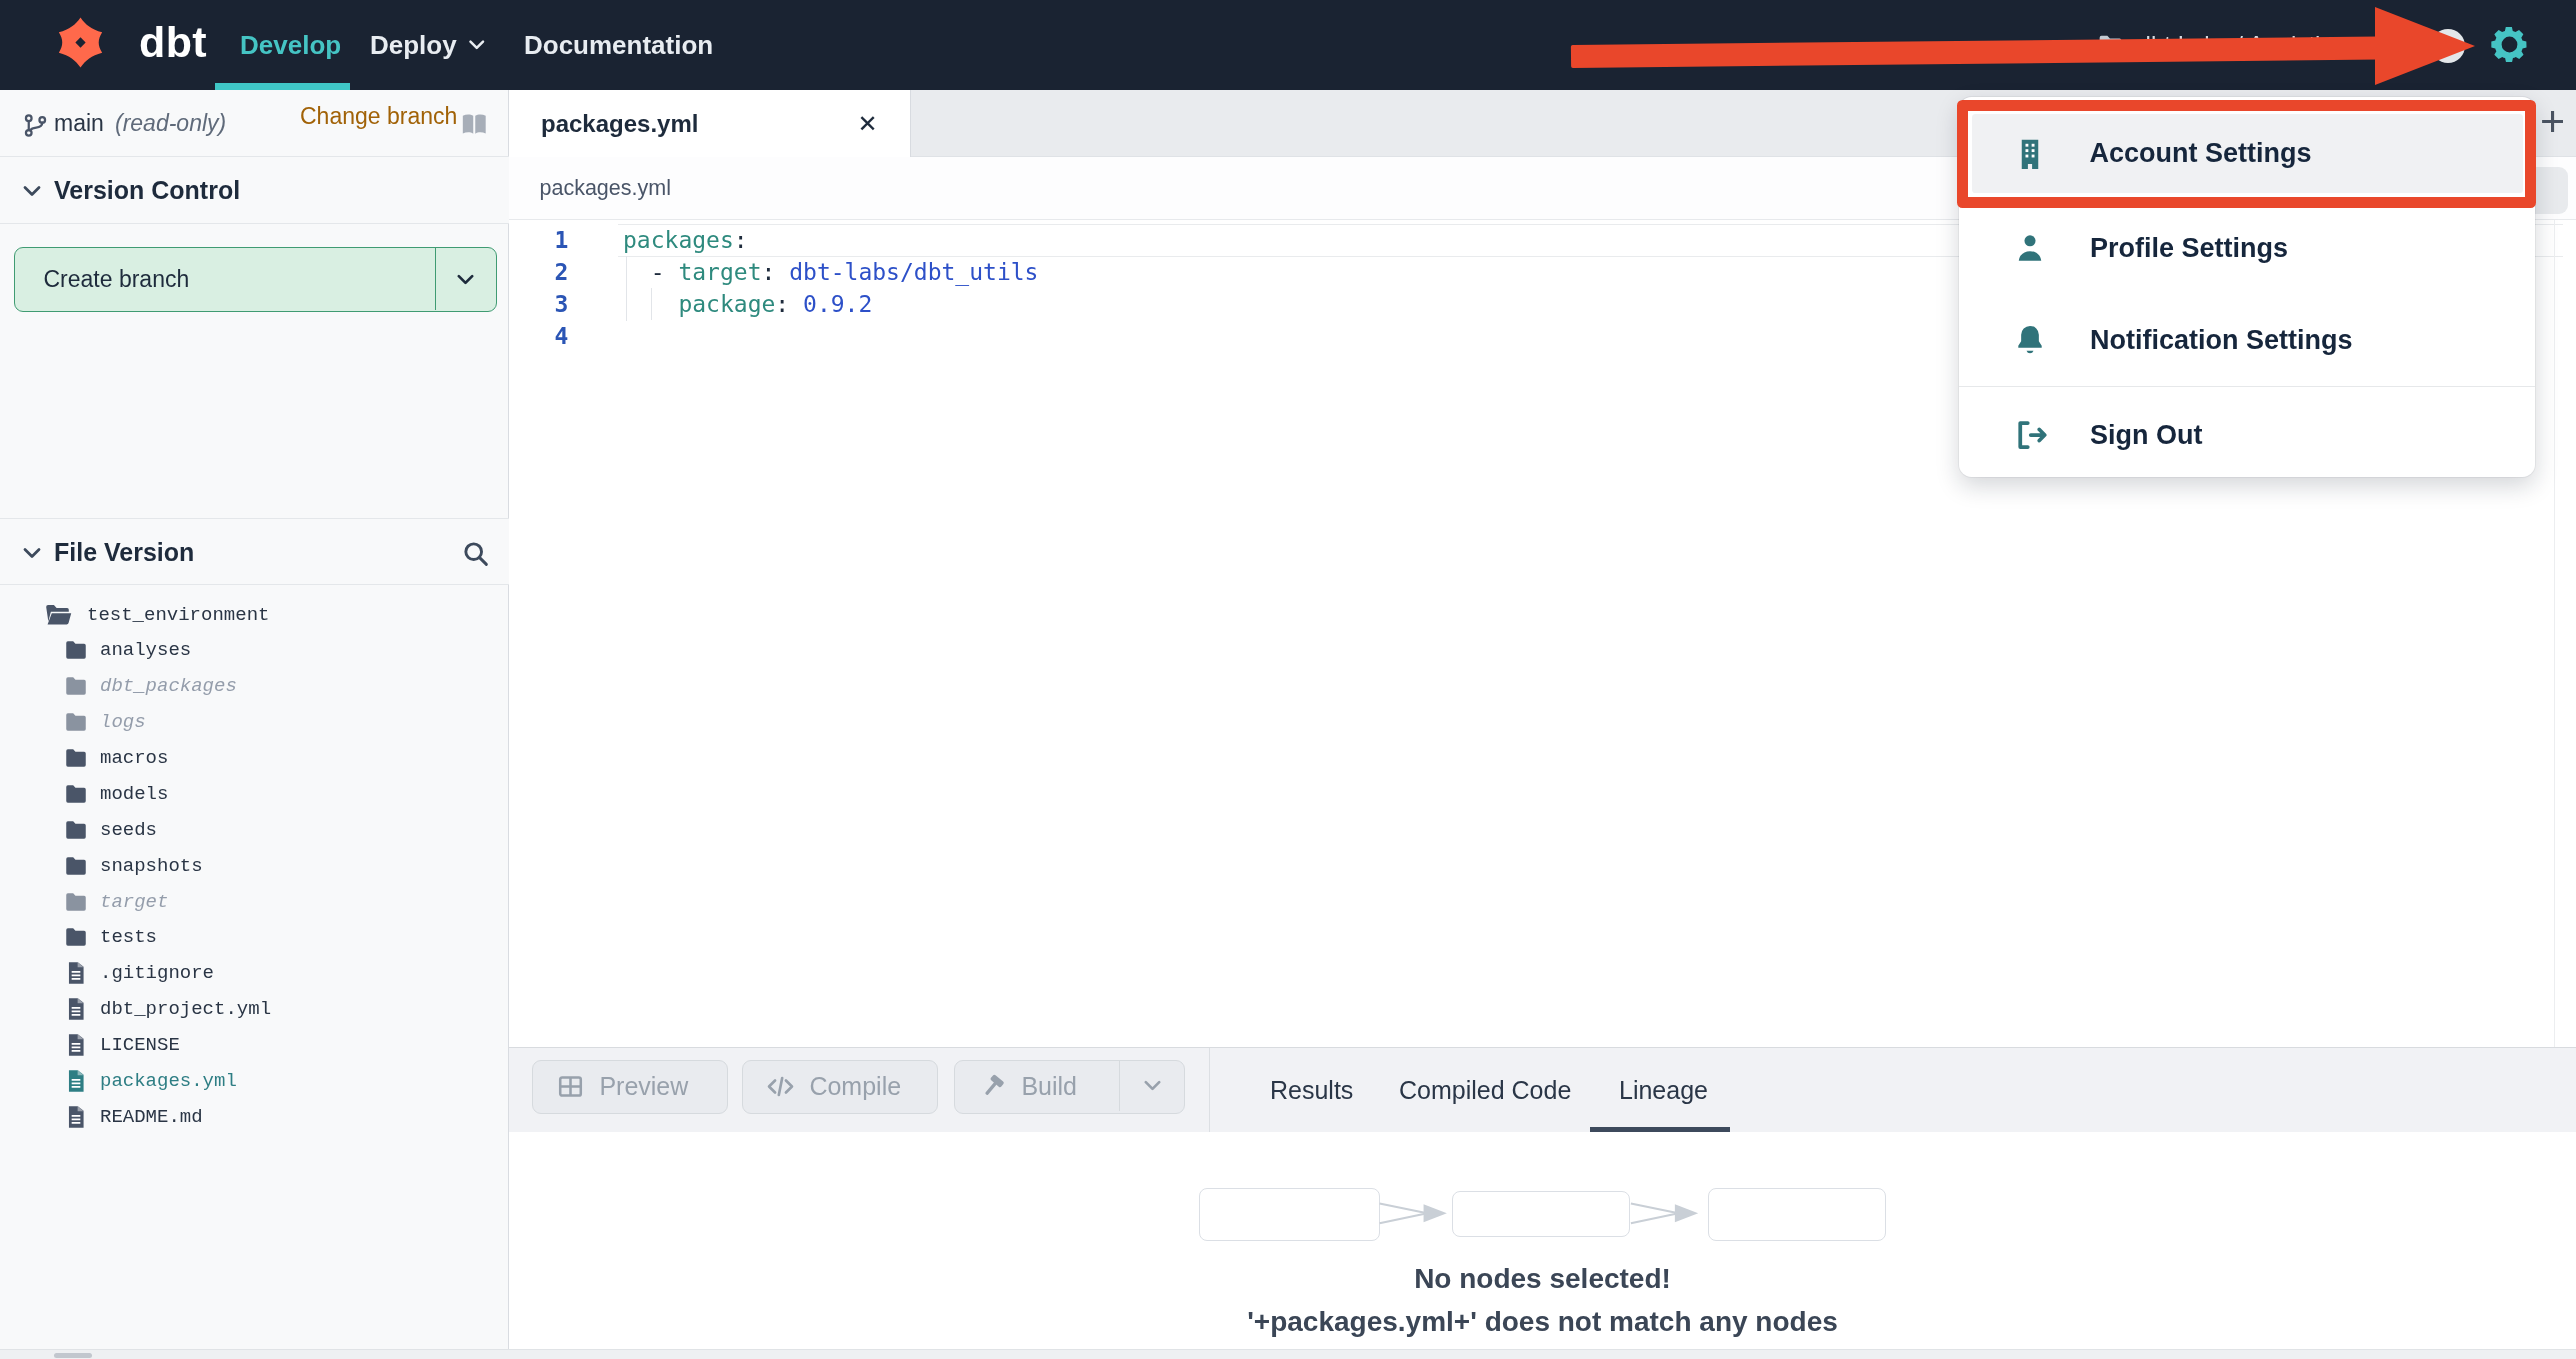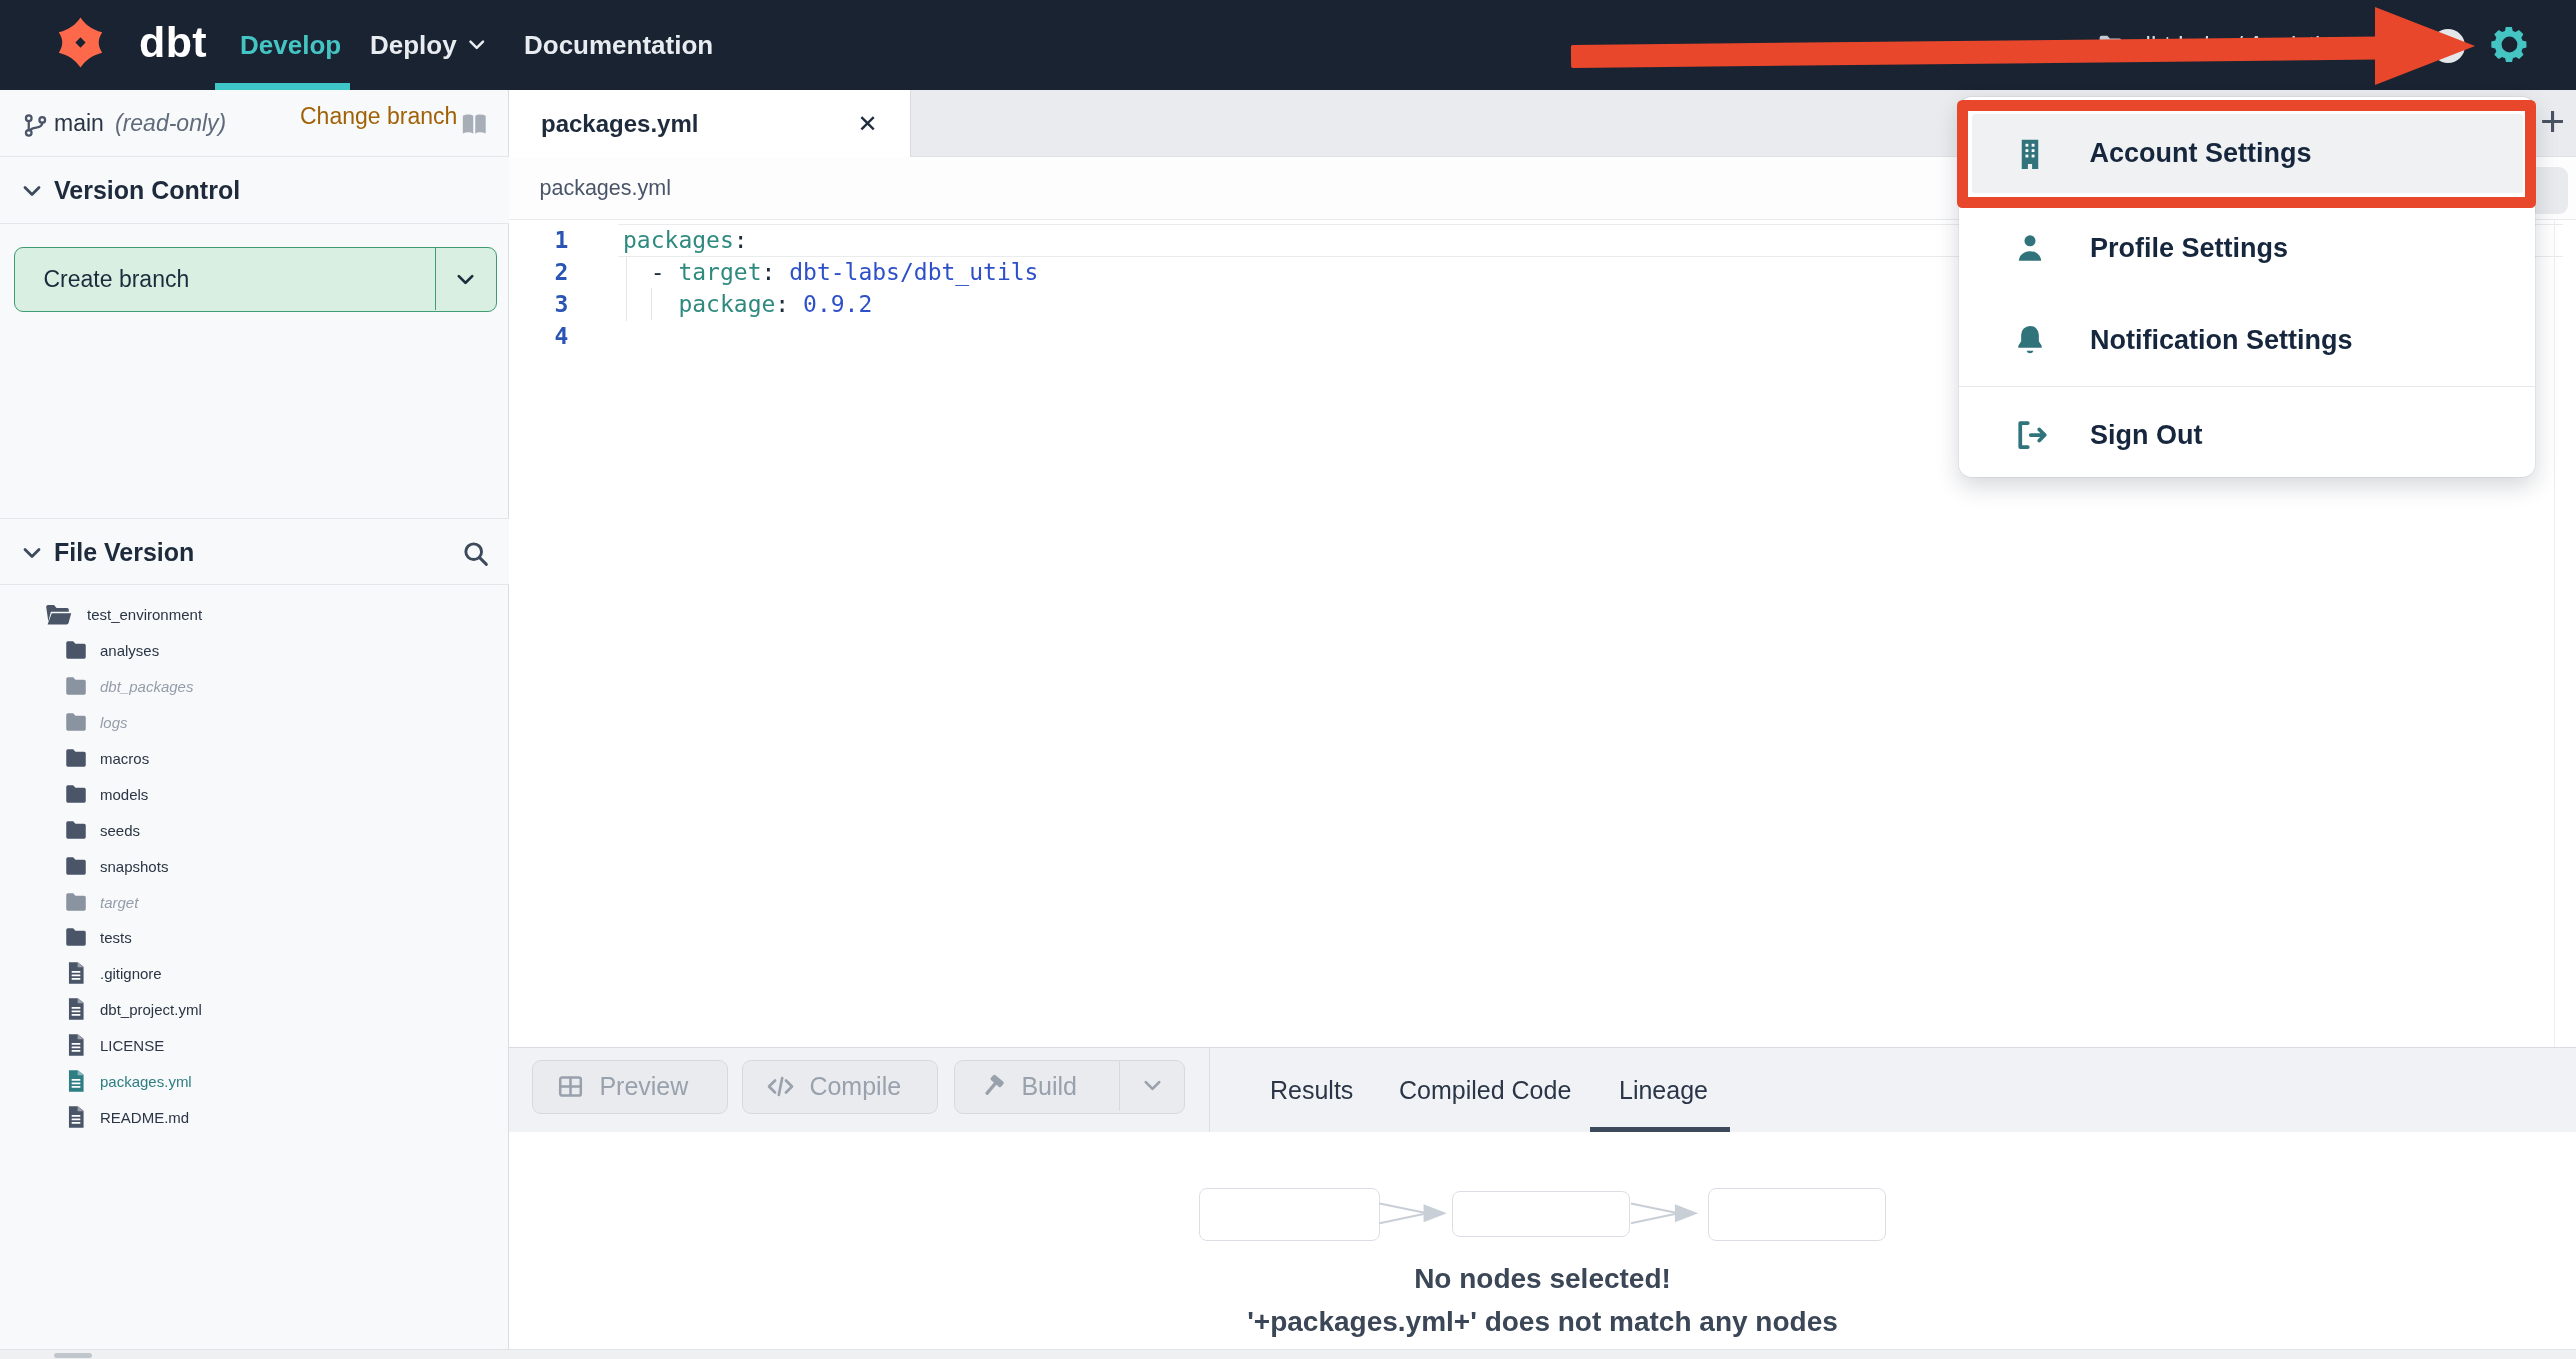--- a/index.html
+++ b/index.html
@@ -45,21 +45,21 @@
   .create-btn { position:absolute; left:13.5px; top:157px; width:483px; height:65px; background:#d9efe2;
                 border:1.8px solid #3f9b72; border-radius:9px; display:flex; align-items:center; }
   .create-btn .lbl { margin-left:29px; font-size:23px; color:#1e2b3c; }
   .create-btn .split { position:absolute; right:0; top:0; width:61px; height:62px;
                        border-left:1.8px solid #3f9b72; display:flex; align-items:center; justify-content:center; }
   .ftree { position:absolute; left:0; top:502px; width:509px; }
   .frow { position:absolute; left:0; width:509px; height:36px; }
   .frow .fic { position:absolute; left:63px; top:5.4px; width:26px; height:26px; color:#4a5568; }
   .frow.d0 .fic { left:43px; top:3.6px; width:30.5px; height:30.5px; }
   .frow .fname { position:absolute; left:100px; top:0; height:36px; display:flex; align-items:center;
-                 font-size:15px; color:#2a3545; }
+                 font-size:19px; color:#2a3545;font-family:Liberation Mono, monospace; }
   .frow.d0 .fname { left:87px; }
   .frow.muted .fname { color:#949dab; font-style:italic; }
   .frow.muted .fic { color:#8a93a0; }
   .frow.selected .fname { color:#2e7e84; }
   .frow.selected .fic { color:#2e7e84; }
 
   
   .tabbar { position:absolute; left:509px; top:90px; width:2067px; height:67px; background:#e9ebee;
             border-bottom:0.9px solid #dfe2e6; }
   .tab-active { position:absolute; left:0; top:0; width:402px; height:67px; background:#fff;

